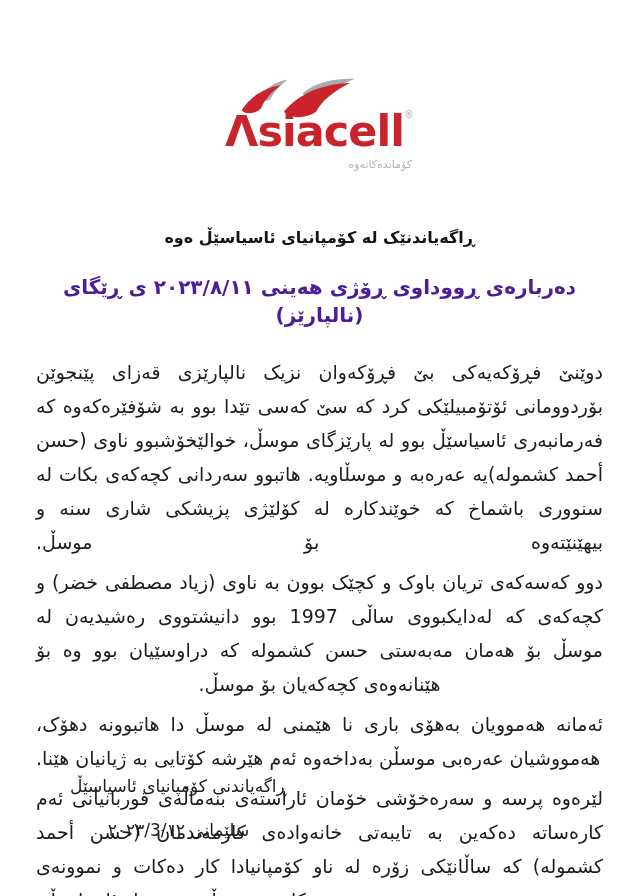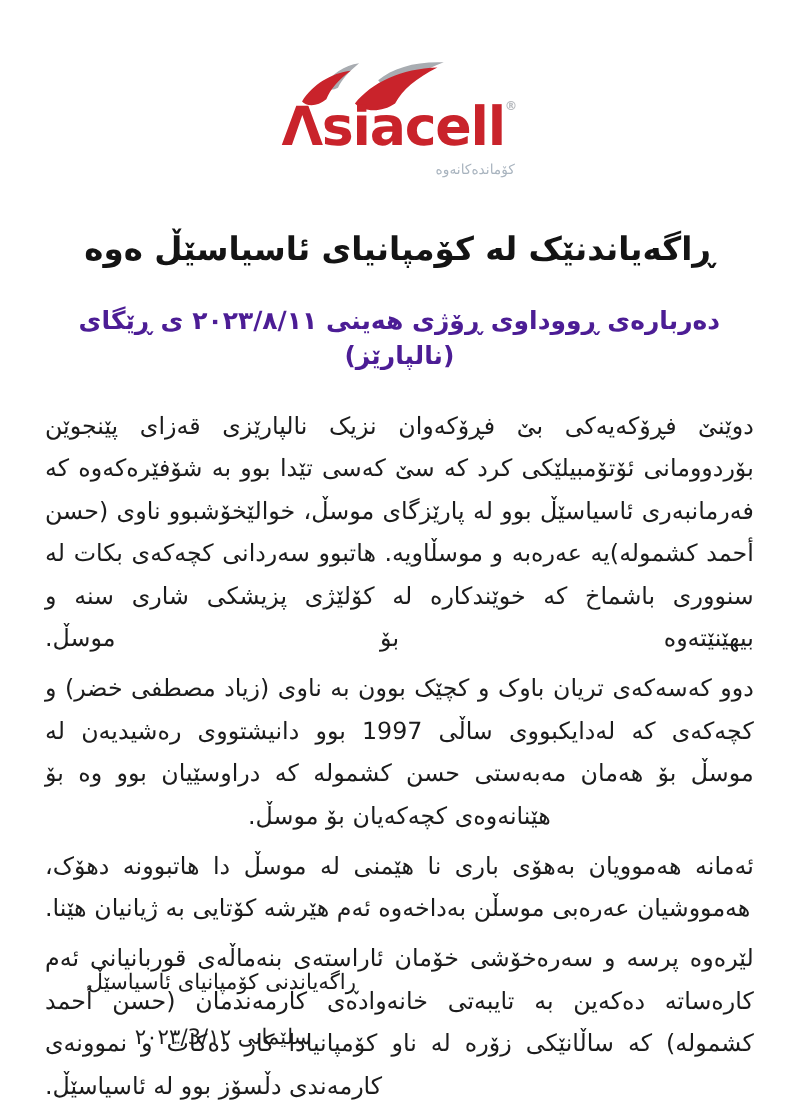--- a/index.html
+++ b/index.html
@@ -14,21 +14,21 @@
     margin: 0 auto;
     background: #ffffff;
     overflow: hidden;
     font-family: "DejaVu Sans", sans-serif;
     color: #1c1c1c;
     direction: rtl;
   }
 
   
   .logo-block {
-    padding-top: 49px;
+    padding-top: 78px;
     display: flex;
     justify-content: center;
     direction: ltr;
   }
   .logo-inner {
     display: flex;
     flex-direction: column;
     align-items: center;
   }
   .birds {
@@ -56,23 +56,23 @@
     margin-top: 5px;
     padding-right: 2px;
     font-size: 11px;
     color: #a9b4bf;
     direction: rtl;
     text-align: center;
   }
 
   
   .title {
-    margin: 40px 36px 0;
+    margin: 56px 36px 0;
     text-align: center;
-    font-size: 26px;
+    font-size: 16px;
     font-weight: bold;
     line-height: 1.4;
     color: #141414;
   }
   .subtitle {
     margin: 24px 30px 0;
     text-align: center;
     font-size: 20px;
     font-weight: bold;
     line-height: 1.4;

